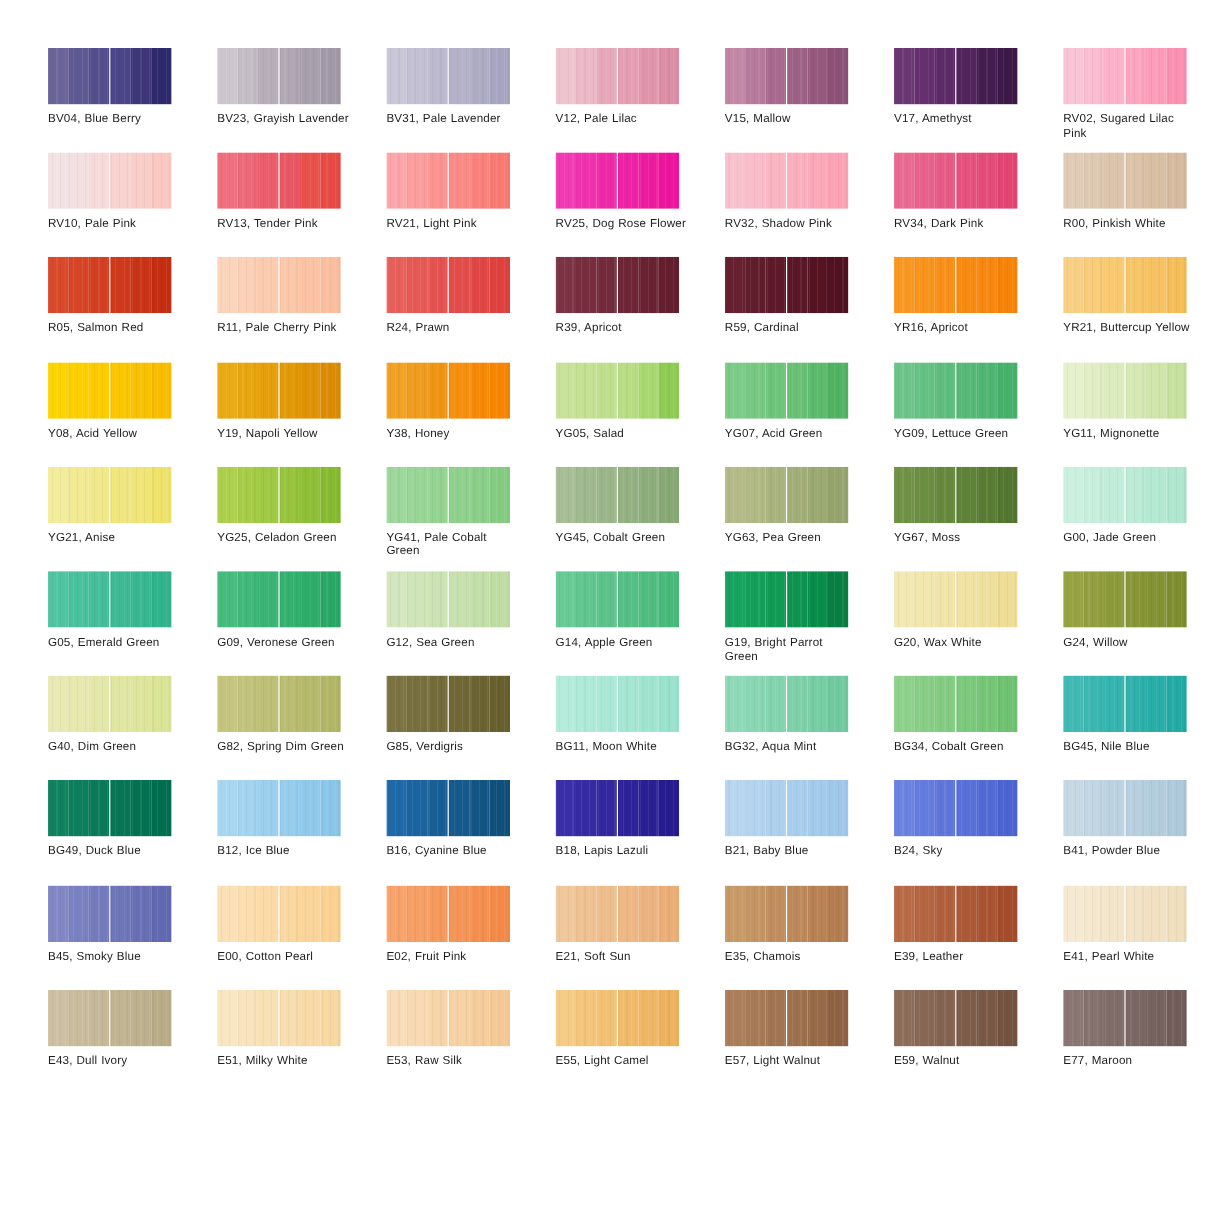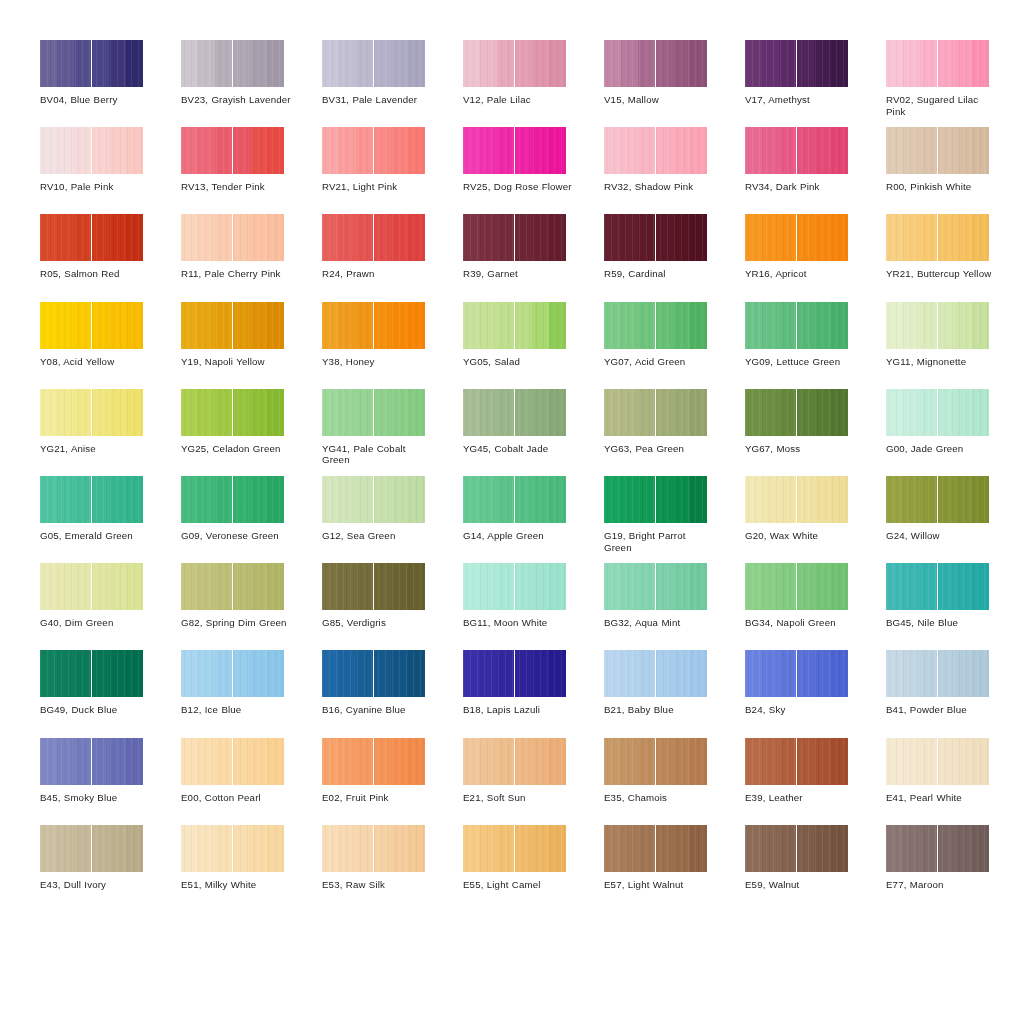--- a/index.html
+++ b/index.html
@@ -286,21 +286,21 @@
       <div class="swatch-cell">
         <div class="swatch-chip">
           <div class="band" style="left: 0%; width: 16.6667%; background: rgb(124, 51, 68);"></div>
           <div class="band" style="left: 16.6667%; width: 16.6667%; background: rgb(120, 46, 63);"></div>
           <div class="band" style="left: 33.3333%; width: 16.6667%; background: rgb(115, 42, 59);"></div>
           <div class="band" style="left: 50%; width: 16.6667%; background: rgb(110, 38, 54);"></div>
           <div class="band" style="left: 66.6667%; width: 16.6667%; background: rgb(106, 34, 50);"></div>
           <div class="band" style="left: 83.3333%; width: 16.6667%; background: rgb(101, 30, 46);"></div>
           <div class="grain"></div>
         </div>
-        <div class="swatch-label">R39, Garnet</div>
+        <div class="swatch-label">R39, Apricot</div>
       </div>
       <div class="swatch-cell">
         <div class="swatch-chip">
           <div class="band" style="left: 0%; width: 16.6667%; background: rgb(102, 32, 47);"></div>
           <div class="band" style="left: 16.6667%; width: 16.6667%; background: rgb(98, 29, 44);"></div>
           <div class="band" style="left: 33.3333%; width: 16.6667%; background: rgb(94, 26, 41);"></div>
           <div class="band" style="left: 50%; width: 16.6667%; background: rgb(90, 23, 38);"></div>
           <div class="band" style="left: 66.6667%; width: 16.6667%; background: rgb(86, 20, 35);"></div>
           <div class="band" style="left: 83.3333%; width: 16.6667%; background: rgb(82, 17, 33);"></div>
           <div class="grain"></div>
@@ -454,21 +454,21 @@
       <div class="swatch-cell">
         <div class="swatch-chip">
           <div class="band" style="left: 0%; width: 16.6667%; background: rgb(166, 189, 149);"></div>
           <div class="band" style="left: 16.6667%; width: 16.6667%; background: rgb(160, 185, 143);"></div>
           <div class="band" style="left: 33.3333%; width: 16.6667%; background: rgb(154, 181, 137);"></div>
           <div class="band" style="left: 50%; width: 16.6667%; background: rgb(148, 177, 131);"></div>
           <div class="band" style="left: 66.6667%; width: 16.6667%; background: rgb(142, 173, 125);"></div>
           <div class="band" style="left: 83.3333%; width: 16.6667%; background: rgb(136, 169, 119);"></div>
           <div class="grain"></div>
         </div>
-        <div class="swatch-label">YG45, Cobalt Jade</div>
+        <div class="swatch-label">YG45, Cobalt Green</div>
       </div>
       <div class="swatch-cell">
         <div class="swatch-chip">
           <div class="band" style="left: 0%; width: 16.6667%; background: rgb(181, 187, 136);"></div>
           <div class="band" style="left: 16.6667%; width: 16.6667%; background: rgb(176, 184, 132);"></div>
           <div class="band" style="left: 33.3333%; width: 16.6667%; background: rgb(169, 179, 126);"></div>
           <div class="band" style="left: 50%; width: 16.6667%; background: rgb(162, 174, 120);"></div>
           <div class="band" style="left: 66.6667%; width: 16.6667%; background: rgb(155, 169, 114);"></div>
           <div class="band" style="left: 83.3333%; width: 16.6667%; background: rgb(148, 164, 108);"></div>
           <div class="grain"></div>
@@ -646,21 +646,21 @@
       <div class="swatch-cell">
         <div class="swatch-chip">
           <div class="band" style="left: 0%; width: 16.6667%; background: rgb(142, 209, 139);"></div>
           <div class="band" style="left: 16.6667%; width: 16.6667%; background: rgb(136, 206, 134);"></div>
           <div class="band" style="left: 33.3333%; width: 16.6667%; background: rgb(130, 203, 129);"></div>
           <div class="band" style="left: 50%; width: 16.6667%; background: rgb(124, 200, 124);"></div>
           <div class="band" style="left: 66.6667%; width: 16.6667%; background: rgb(118, 197, 119);"></div>
           <div class="band" style="left: 83.3333%; width: 16.6667%; background: rgb(112, 194, 114);"></div>
           <div class="grain"></div>
         </div>
-        <div class="swatch-label">BG34, Napoli Green</div>
+        <div class="swatch-label">BG34, Cobalt Green</div>
       </div>
       <div class="swatch-cell">
         <div class="swatch-chip">
           <div class="band" style="left: 0%; width: 16.6667%; background: rgb(65, 185, 180);"></div>
           <div class="band" style="left: 16.6667%; width: 16.6667%; background: rgb(59, 182, 177);"></div>
           <div class="band" style="left: 33.3333%; width: 16.6667%; background: rgb(53, 179, 174);"></div>
           <div class="band" style="left: 50%; width: 16.6667%; background: rgb(47, 176, 171);"></div>
           <div class="band" style="left: 66.6667%; width: 16.6667%; background: rgb(41, 173, 168);"></div>
           <div class="band" style="left: 83.3333%; width: 16.6667%; background: rgb(35, 170, 165);"></div>
           <div class="grain"></div>

